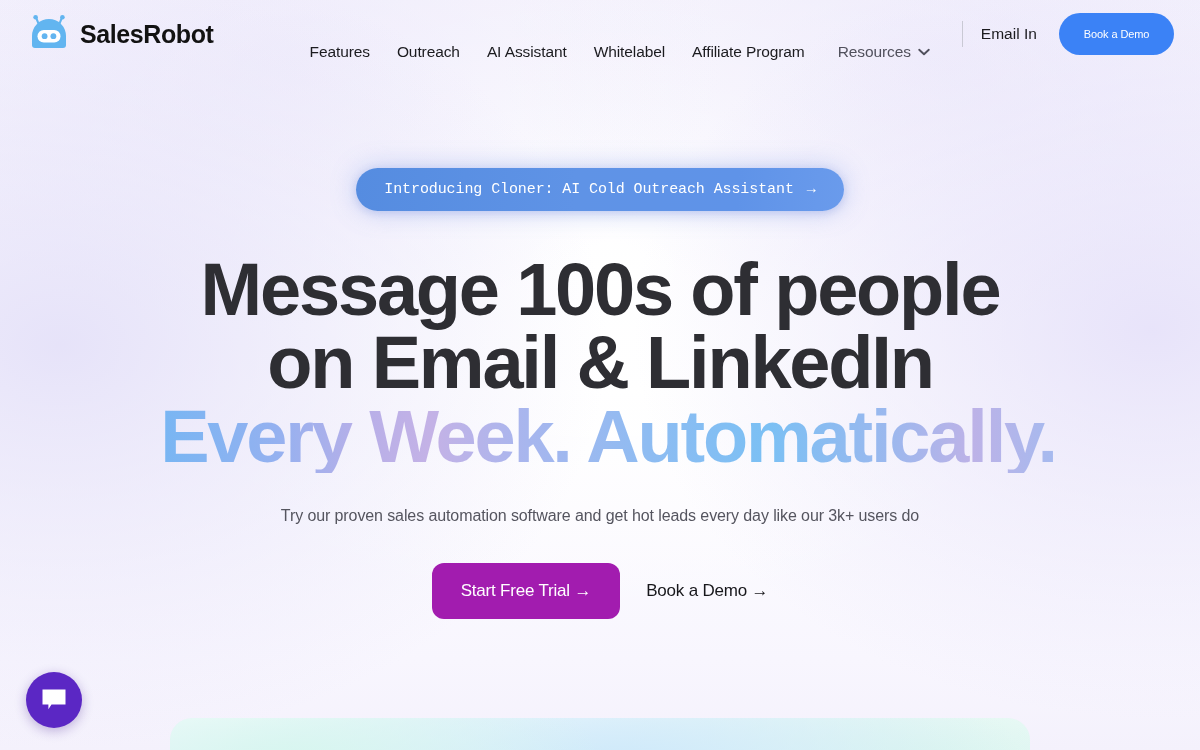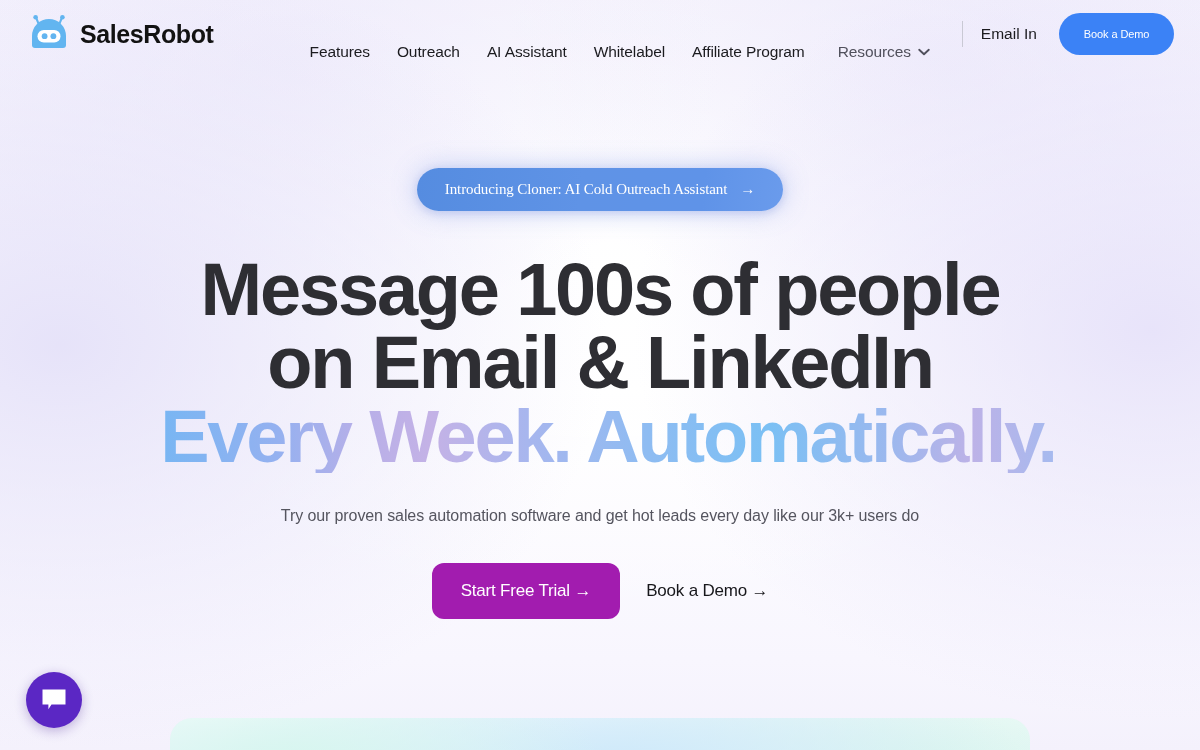--- a/index.html
+++ b/index.html
@@ -117,21 +117,21 @@
     display: inline-flex;
     align-items: center;
     gap: 13px;
     background: linear-gradient(95deg, #558ce0 0%, #5f93e6 45%, #5f93e8 78%, #6a9bec 100%);
     color: #ffffff;
     font-size: 15px;
     padding: 13px 28px;
     border-radius: 999px;
     border: none;
     cursor: pointer;
-    font-family: Liberation Serif, serif;
+    font-family: Liberation Mono, monospace;
     box-shadow: 0 0 26px rgba(122,150,230,0.42), 0 2px 8px rgba(80,110,200,0.22);
     letter-spacing: -0.1px;
   }
   #announce-arrow { font-size: 15px; line-height: 1; }
 
   #headline {
     margin-top: 42px;
     font-size: 74px;
     line-height: 0.99;
     font-weight: 700;

